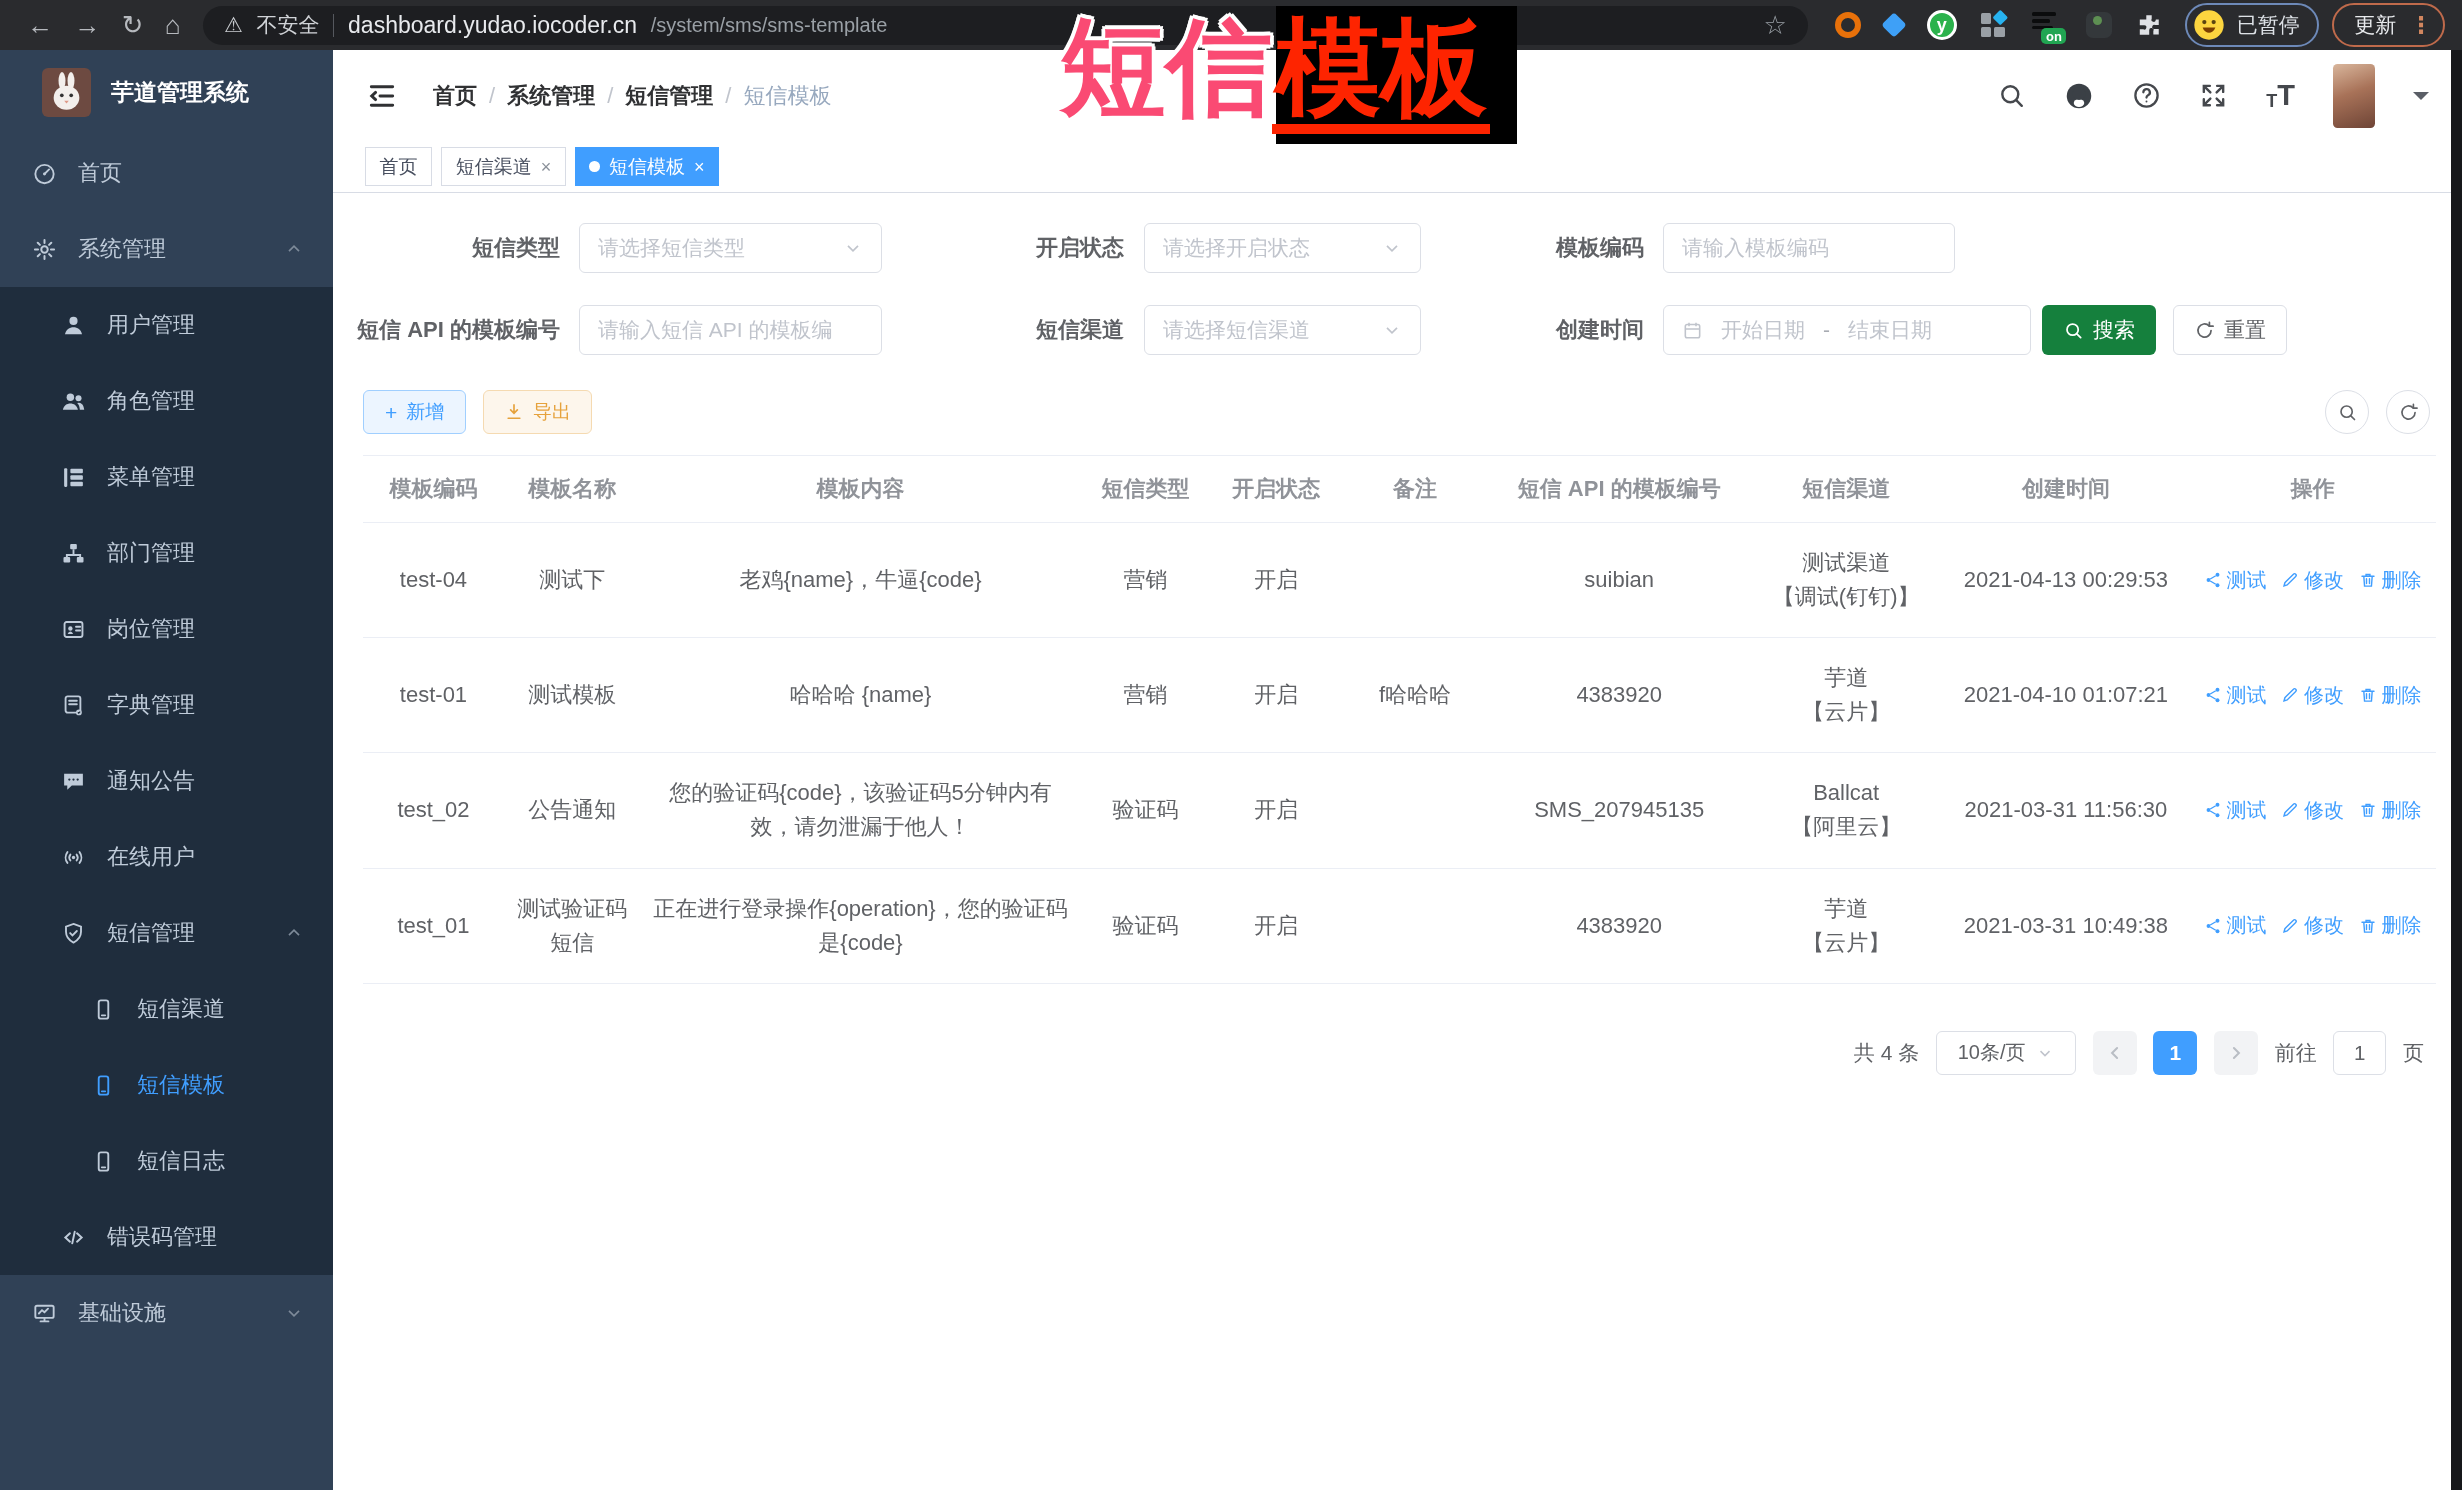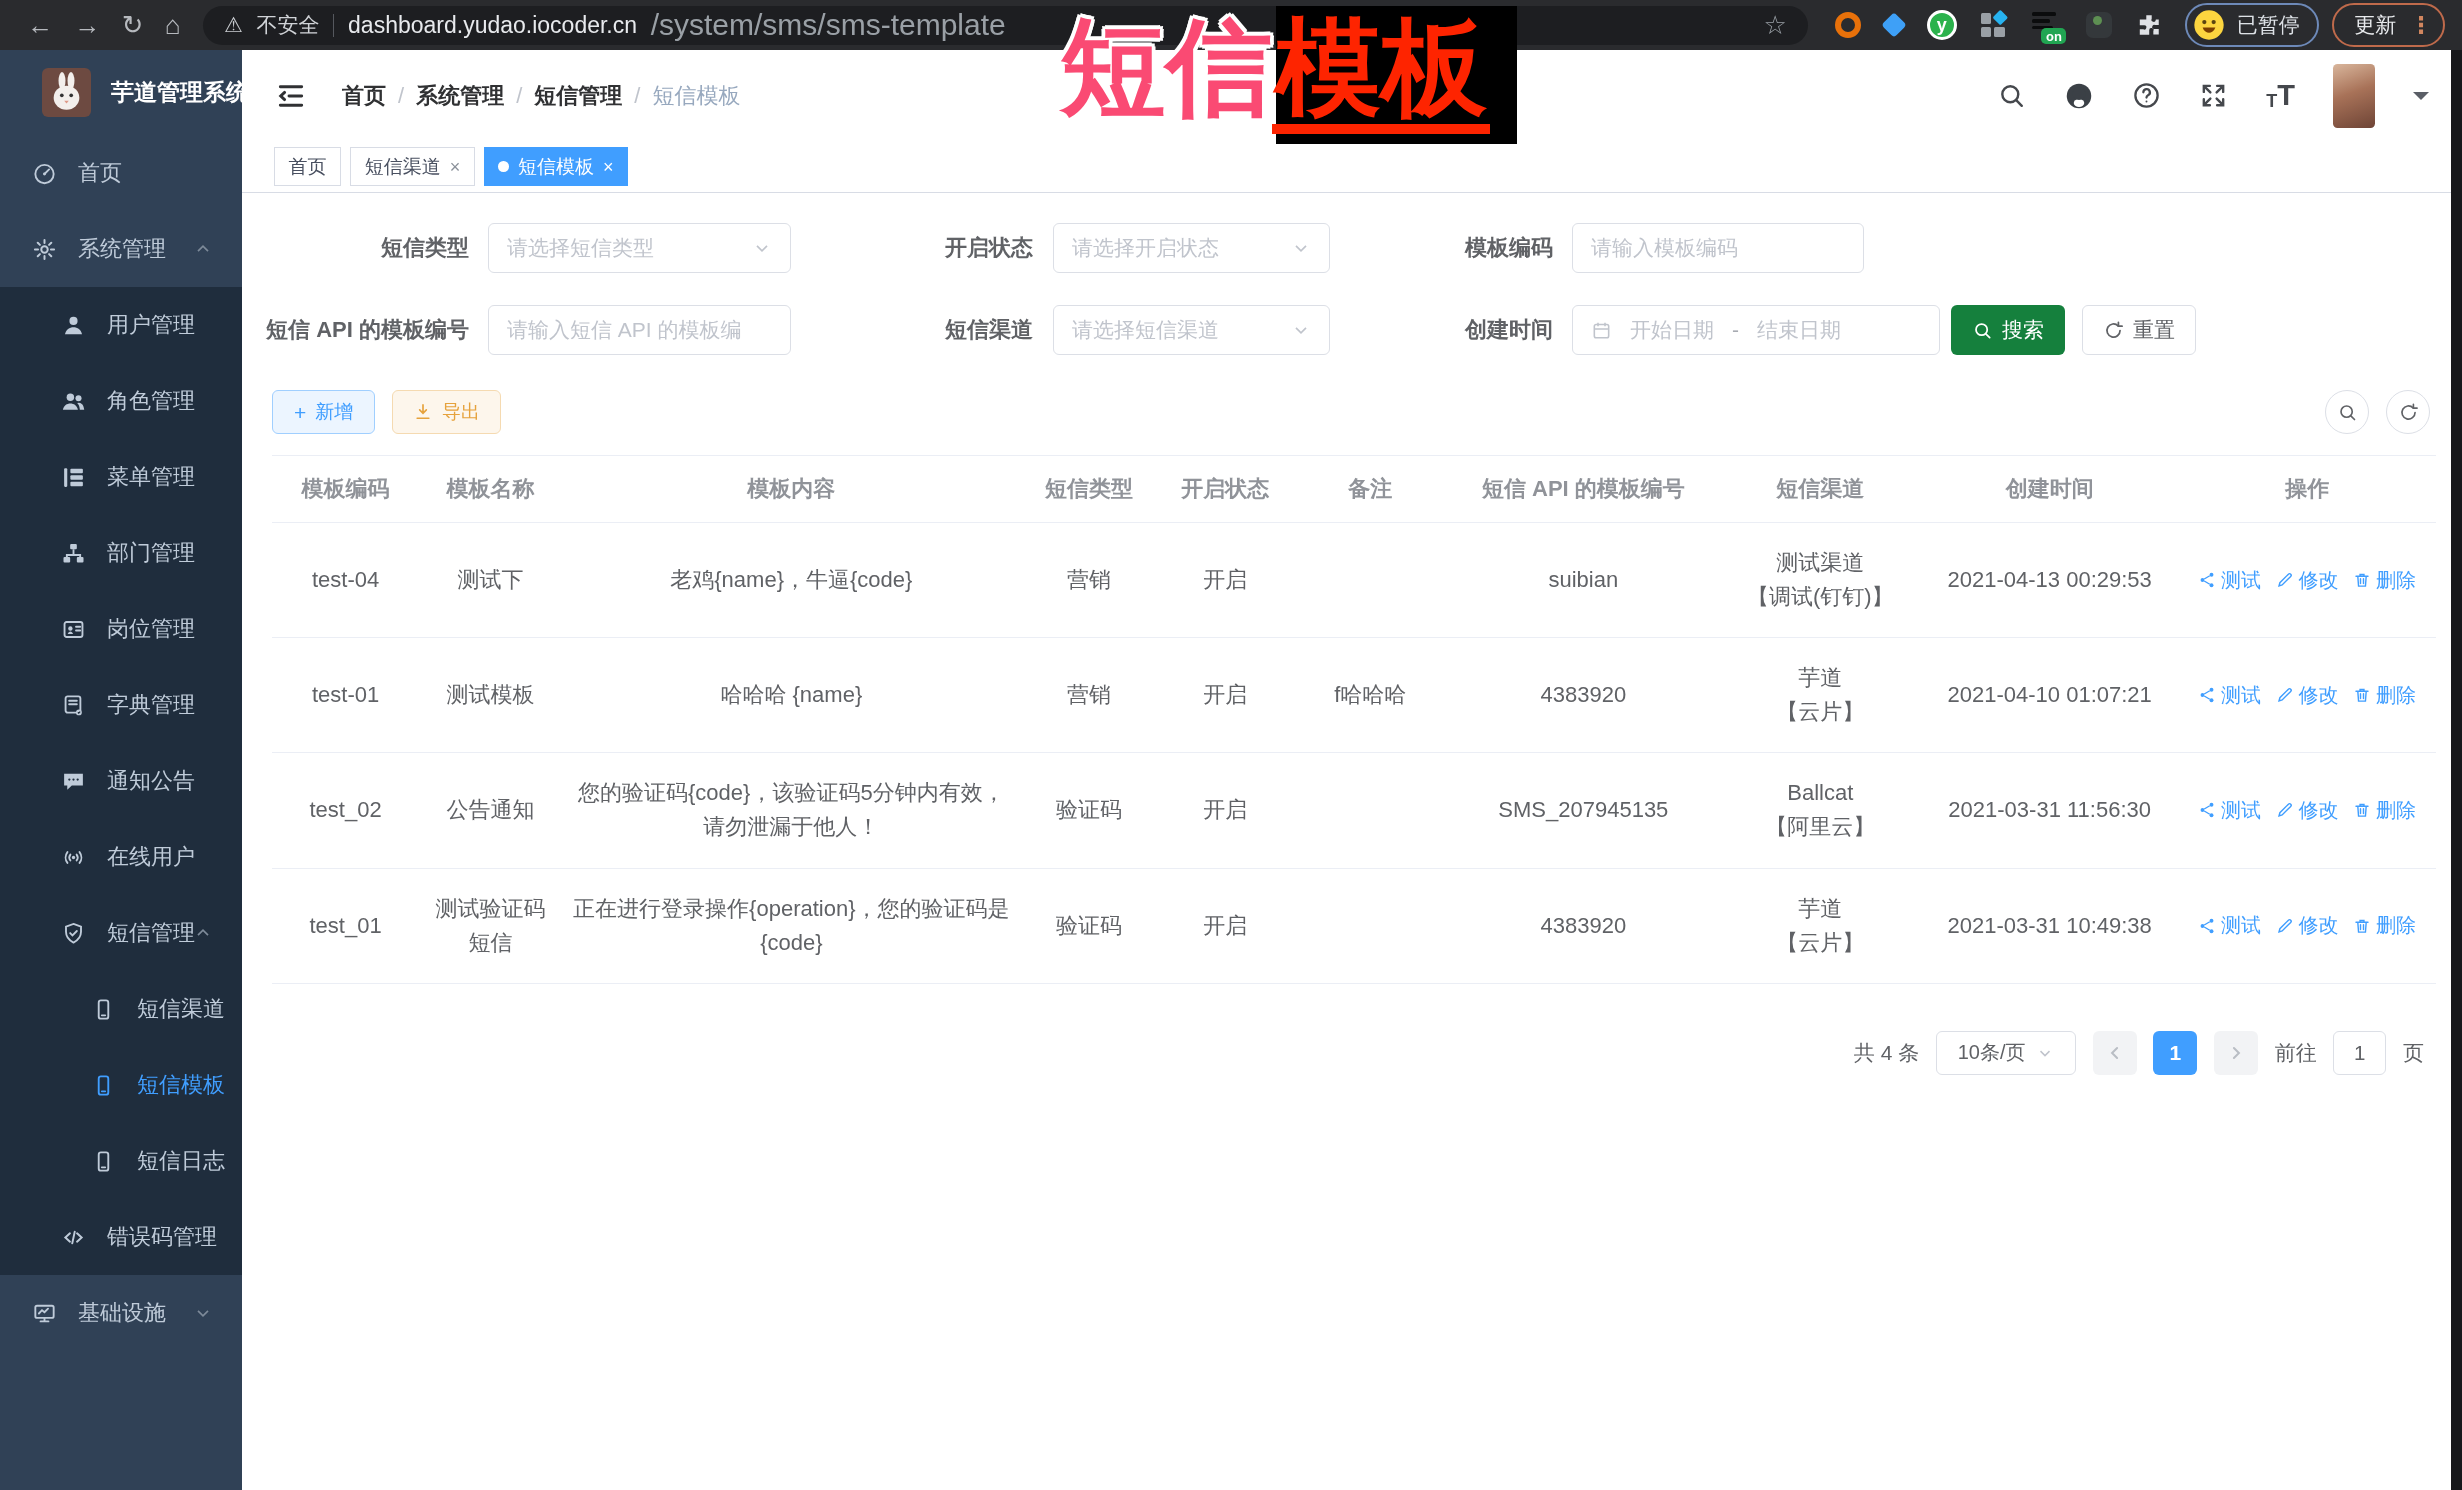--- a/index.html
+++ b/index.html
@@ -8,21 +8,21 @@
 .screen{position:relative;width:2462px;height:1490px;overflow:hidden;background:#fff;}
 
 
 .browser-bar{height:50px;background:#2a2b2e;display:flex;align-items:center;padding:0 16.7px;position:relative;z-index:10;}
 .nav-ic{font-size:26px;color:#b6b9be;margin:0 10.6px;cursor:pointer;line-height:1;}
 .url-pill{flex:1;min-width:0;height:39px;background:#1d1e21;border-radius:21px;display:flex;align-items:center;padding:0 21px;gap:13.6px;margin-left:12px;cursor:text;}
 .warn-ic{color:#c9ccd0;font-size:21px;}
 .sec-label{color:#d0d3d7;font-size:21px;white-space:nowrap;}
 .url-div{width:1.5px;height:23px;background:#55585e;}
 .url-host{color:#e8eaed;font-size:23px;white-space:nowrap;}
-.url-path{color:#9aa0a6;font-size:30px;white-space:nowrap;}
+.url-path{color:#9aa0a6;font-size:20px;white-space:nowrap;}
 .star-ic{margin-left:auto;color:#9aa0a6;font-size:26px;cursor:pointer;}
 .ext-row{display:flex;align-items:center;gap:24px;margin-left:27px;}
 .ext-ring{width:26px;height:26px;border-radius:50%;border:6.8px solid #e8710a;cursor:pointer;}
 .ext-spade{width:18px;height:18px;background:#3ea0f7;transform:rotate(45deg);border-radius:3.8px;cursor:pointer;}
 .ext-y{width:30px;height:30px;border-radius:50%;background:#2bb24c;border:3px solid #fff;color:#fff;font-size:18px;font-weight:bold;display:flex;align-items:center;justify-content:center;cursor:pointer;}
 .ext-grid{position:relative;width:27px;height:27px;cursor:pointer;}
 .ext-grid i{position:absolute;width:10.6px;height:10.6px;background:#9aa0a6;border-radius:1.5px;}
 .ext-grid i:nth-child(1){left:0;top:1.5px;}
 .ext-grid i:nth-child(2){left:0;top:15px;}
 .ext-grid i:nth-child(3){left:13.6px;top:15px;}
@@ -38,21 +38,21 @@
 .ext-puzzle{cursor:pointer;display:flex;}
 .pill{display:flex;align-items:center;border-radius:757px;cursor:pointer;}
 .profile-pill{gap:12px;border:2.3px solid #6d89b8;padding:3.8px 16.7px 3.8px 6px;margin-left:23px;}
 .profile-pill span{color:#dde1e6;font-size:21px;white-space:nowrap;}
 .update-pill{gap:13.6px;border:2.3px solid #bf6a4b;padding:6px 10.6px 6px 20px;margin-left:13.6px;}
 .update-pill span{color:#e8eaed;font-size:21px;white-space:nowrap;}
 .update-pill .dots{color:#d1865f;font-size:23px;font-weight:bold;}
 
 
 .app{display:flex;height:1440px;}
-.sidebar{width:242px;flex:none;display:flex;flex-direction:column;background:#1f2d3d;overflow:hidden;}
+.sidebar{width:333px;flex:none;display:flex;flex-direction:column;background:#1f2d3d;overflow:hidden;}
 .s-top,.s-bot{background:#304156;}
 .s-bot{flex:1;}
 .logo-row{height:85px;display:flex;align-items:center;padding-left:42px;gap:20px;}
 .logo-img{width:49px;height:49px;flex:none;display:flex;}
 .logo-title{color:#fff;font-size:23px;font-weight:600;white-space:nowrap;}
 .mi{display:flex;align-items:center;height:76px;padding-left:32px;gap:21px;color:#bfcbd9;font-size:22px;cursor:pointer;position:relative;white-space:nowrap;}
 .mi svg.ic{width:25px;height:25px;flex:none;}
 .mi .chev{position:absolute;right:29px;display:flex;}
 .lvl1{padding-left:61px;}
 .lvl2{padding-left:91px;}

